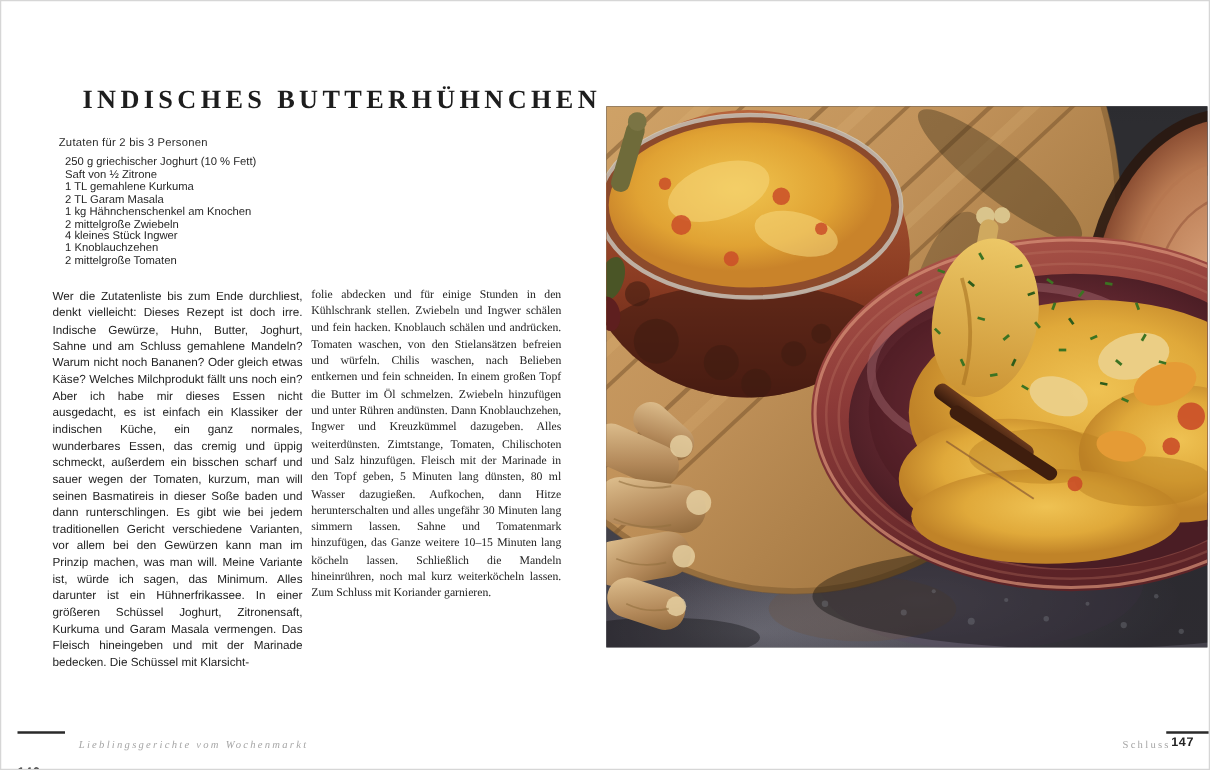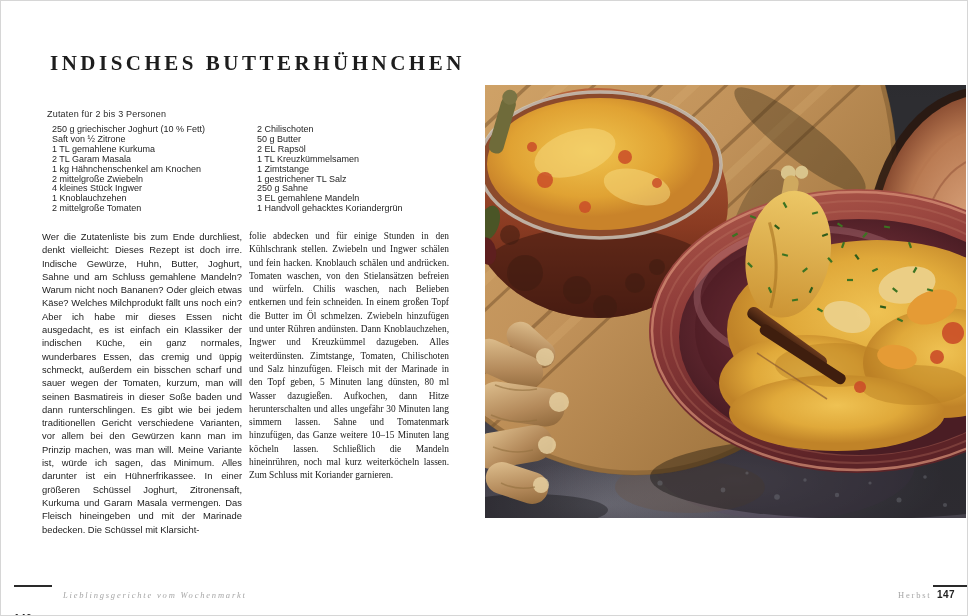--- a/index.html
+++ b/index.html
@@ -1,20 +1,20 @@
 <!DOCTYPE html>
 <html><head>
 <meta charset="utf-8">
 <style>
   html,body{margin:0;padding:0;background:#ffffff;}
   body{width:968px;height:616px;position:relative;font-family:"Liberation Sans",sans-serif;}
   .spread{position:absolute;inset:0;width:968px;height:616px;background:#fff;border:1px solid #d6d6d6;box-sizing:border-box;overflow:hidden;}
 
   
-  .title{position:absolute;left:49px;top:50px;margin:0;font-family:"Liberation Serif","DejaVu Serif",serif;
+  .title{position:absolute;left:49px;top:50px;margin:16px;font-family:"Liberation Serif","DejaVu Serif",serif;
          font-size:21px;font-weight:700;letter-spacing:3.5px;color:#1d1d1d;white-space:nowrap;}
   .servings{position:absolute;left:46px;top:108px;font-size:9px;color:#2b2b2b;letter-spacing:.2px;}
   .ingredients{position:absolute;left:51px;top:124px;display:flex;}
   .ing-col{list-style:none;margin:0;padding:0;width:205px;font-size:9px;line-height:9.9px;color:#262626;}
   .ing-col li{white-space:nowrap;}
   .instr{position:absolute;top:229px;width:200px;margin:0;font-size:9.4px;line-height:13.3px;
          text-align:justify;color:#222;}
   .instr.c1{left:41px;}
   .instr.c2{left:248px;font-family:Liberation Serif, serif;}
 
@@ -47,31 +47,20 @@
       <ul class="ing-col">
         <li>250 g griechischer Joghurt (10 % Fett)</li>
         <li>Saft von ½ Zitrone</li>
         <li>1 TL gemahlene Kurkuma</li>
         <li>2 TL Garam Masala</li>
         <li>1 kg Hähnchenschenkel am Knochen</li>
         <li>2 mittelgroße Zwiebeln</li>
         <li>4 kleines Stück Ingwer</li>
         <li>1 Knoblauchzehen</li>
         <li>2 mittelgroße Tomaten</li>
-      </ul>
-      <ul class="ing-col">
-        <li>2 Chilischoten</li>
-        <li>50 g Butter</li>
-        <li>2 EL Rapsöl</li>
-        <li>1 TL Kreuzkümmelsamen</li>
-        <li>1 Zimtstange</li>
-        <li>1 gestrichener TL Salz</li>
-        <li>250 g Sahne</li>
-        <li>3 EL gemahlene Mandeln</li>
-        <li>1 Handvoll gehacktes Koriandergrün</li>
       </ul>
     </div>
 
     <p class="instr c1">Wer die Zutatenliste bis zum Ende durchliest, denkt vielleicht: Dieses Rezept ist doch irre. Indische Gewürze, Huhn, Butter, Joghurt, Sahne und am Schluss gemahlene Mandeln? Warum nicht noch Bananen? Oder gleich etwas Käse? Welches Milchprodukt fällt uns noch ein? Aber ich habe mir dieses Essen nicht ausgedacht, es ist einfach ein Klassiker der indischen Küche, ein ganz normales, wunderbares Essen, das cremig und üppig schmeckt, außerdem ein bisschen scharf und sauer wegen der Tomaten, kurzum, man will seinen Basmatireis in dieser Soße baden und dann runterschlingen. Es gibt wie bei jedem traditionellen Gericht verschiedene Varianten, vor allem bei den Gewürzen kann man im Prinzip machen, was man will. Meine Variante ist, würde ich sagen, das Minimum. Alles darunter ist ein Hühnerfrikassee. In einer größeren Schüssel Joghurt, Zitronensaft, Kurkuma und Garam Masala vermengen. Das Fleisch hineingeben und mit der Marinade bedecken. Die Schüssel mit Klarsicht-</p>
     <p class="instr c2">folie abdecken und für einige Stunden in den Kühlschrank stellen. Zwiebeln und Ingwer schälen und fein hacken. Knoblauch schälen und andrücken. Tomaten waschen, von den Stielansätzen befreien und würfeln. Chilis waschen, nach Belieben entkernen und fein schneiden. In einem großen Topf die Butter im Öl schmelzen. Zwiebeln hinzufügen und unter Rühren andünsten. Dann Knoblauchzehen, Ingwer und Kreuzkümmel dazugeben. Alles weiterdünsten. Zimtstange, Tomaten, Chilischoten und Salz hinzufügen. Fleisch mit der Marinade in den Topf geben, 5 Minuten lang dünsten, 80 ml Wasser dazugießen. Aufkochen, dann Hitze herunterschalten und alles ungefähr 30 Minuten lang simmern lassen. Sahne und Tomatenmark hinzufügen, das Ganze weitere 10–15 Minuten lang köcheln lassen. Schließlich die Mandeln hineinrühren, noch mal kurz weiterköcheln lassen. Zum Schluss mit Koriander garnieren.</p>
 
     <div class="rule l"></div>
     <div class="pnum l">146</div>
     <div class="ftext l">Lieblingsgerichte vom Wochenmarkt</div>
   </section>
@@ -351,16 +340,16 @@
             <rect x="-3" y="-1.1" width="6" height="2.2" transform="translate(372 172) rotate(55)"></rect>
             <rect x="-3" y="-1.1" width="6" height="2.2" transform="translate(326 205) rotate(-65)"></rect>
             <rect x="-3" y="-1.1" width="6" height="2.2" transform="translate(398 222) rotate(12)"></rect>
           </g>
         </g>
       </svg>
     </div>
 
     <div class="rule r"></div>
     <div class="pnum r">147</div>
-    <div class="ftext r">Herbst</div>
+    <div class="ftext r">Schluss</div>
   </section>
 
 </div>
 
 </body></html>

